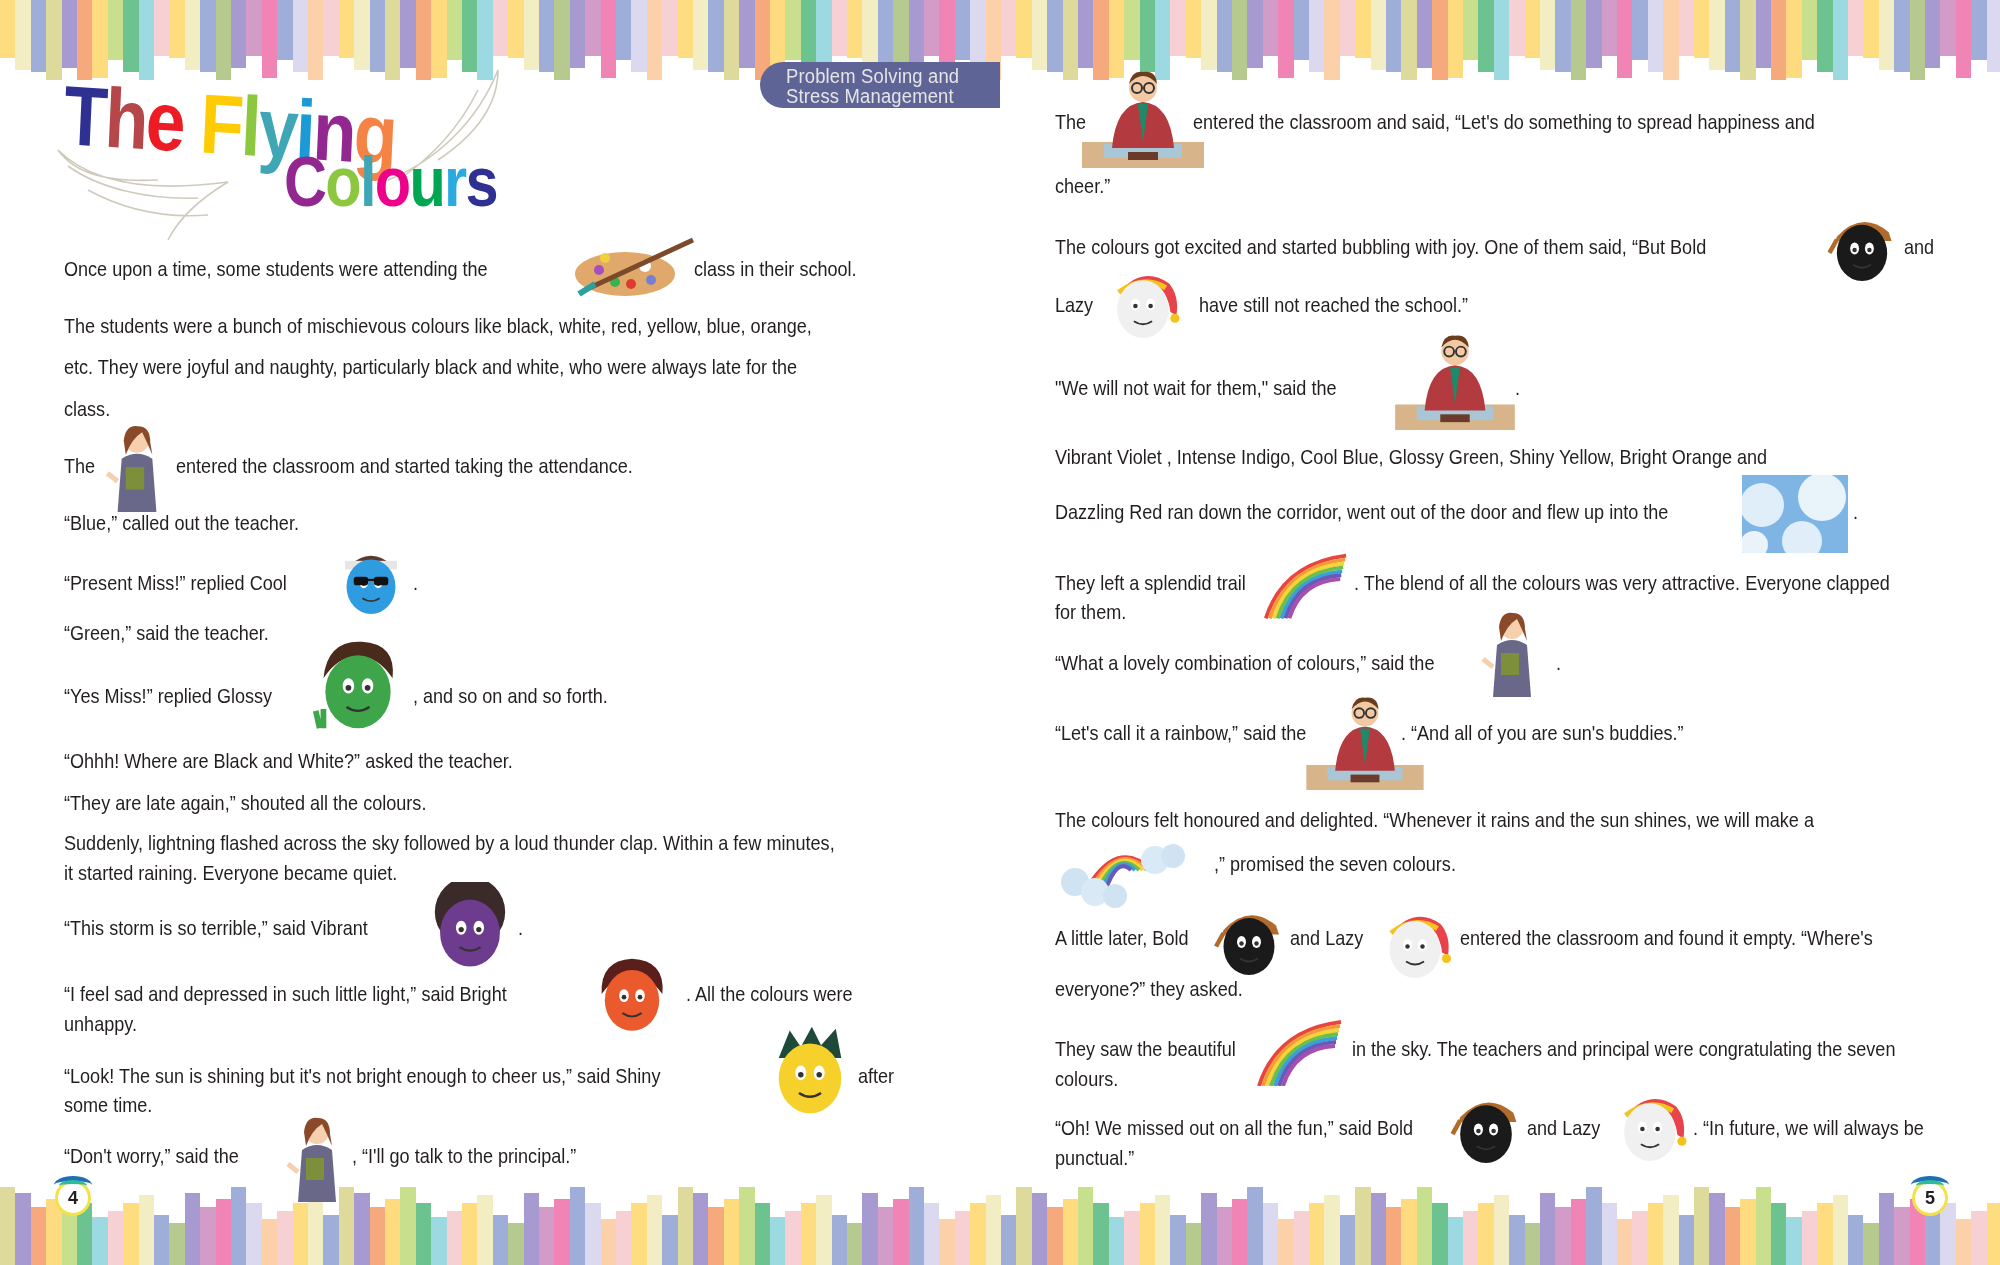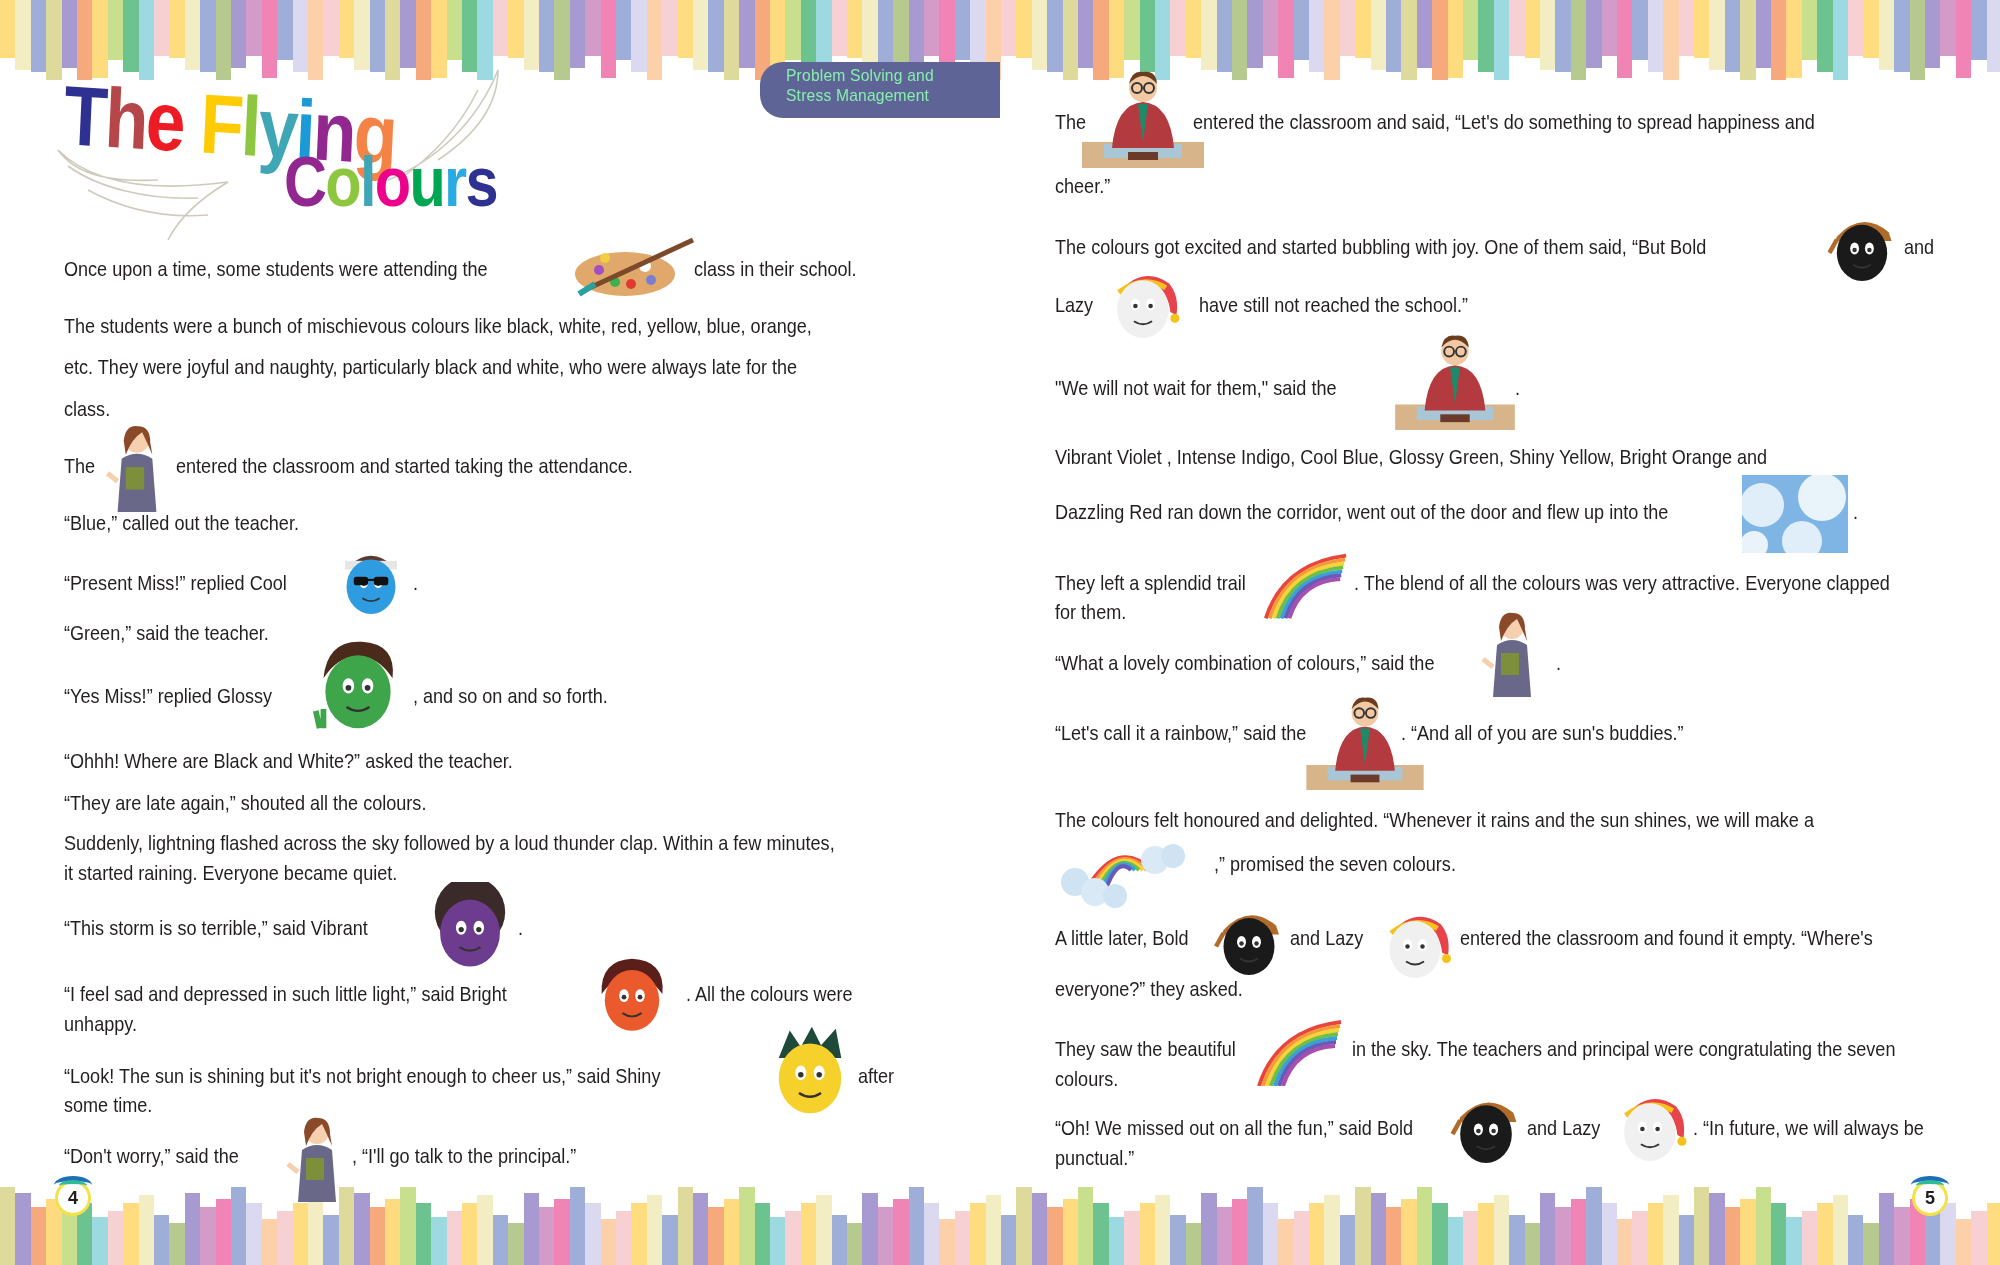--- a/index.html
+++ b/index.html
@@ -12,22 +12,22 @@
   .stripes.top .stripe{top:0;}
   .stripes.bottom .stripe{bottom:0;}
   .page{position:absolute;top:0;height:1265px;width:1000px;}
   .page.left{left:0;}
   .page.right{left:1000px;}
   .line{position:absolute;white-space:nowrap;font-size:21px;line-height:24px;
         transform-origin:0 50%;transform:scaleX(0.86);}
   .pic{position:absolute;}
   .title{position:absolute;left:58px;top:70px;width:470px;height:180px;}
   .title svg{overflow:visible}
-  .badge{position:absolute;left:760px;top:62px;width:240px;height:56px;background:#5e6596;
-         border-radius:23px 0 0 23px;color:#86efac;font-size:17px;line-height:20px;
+  .badge{position:absolute;left:760px;top:62px;width:240px;height:46px;background:#5e6596;
+         border-radius:23px 0 0 23px;color:#e5e5e5;font-size:20px;line-height:20px;
          padding:4px 0 0 26px;box-sizing:border-box;letter-spacing:0.2px;}
   .badge span{display:block;transform:scaleX(0.92);transform-origin:0 50%;}
   .pnum{position:absolute;width:36px;height:36px;border-radius:50%;background:#ffffff;
         border:3px solid #f4e14a;box-sizing:border-box;text-align:center;font-weight:bold;
         font-size:18px;line-height:30px;color:#231f20;}
   .pnum::before{content:"";position:absolute;left:-4px;top:-7px;width:38px;height:18px;
         border-top:5px solid #1f6fb6;border-radius:50% 50% 0 0;box-sizing:border-box;}
   .pnum::after{content:"";position:absolute;left:1px;top:-3px;width:28px;height:12px;
         border-top:4px solid #2dbb9a;border-radius:50% 50% 0 0;box-sizing:border-box;}
 </style>

